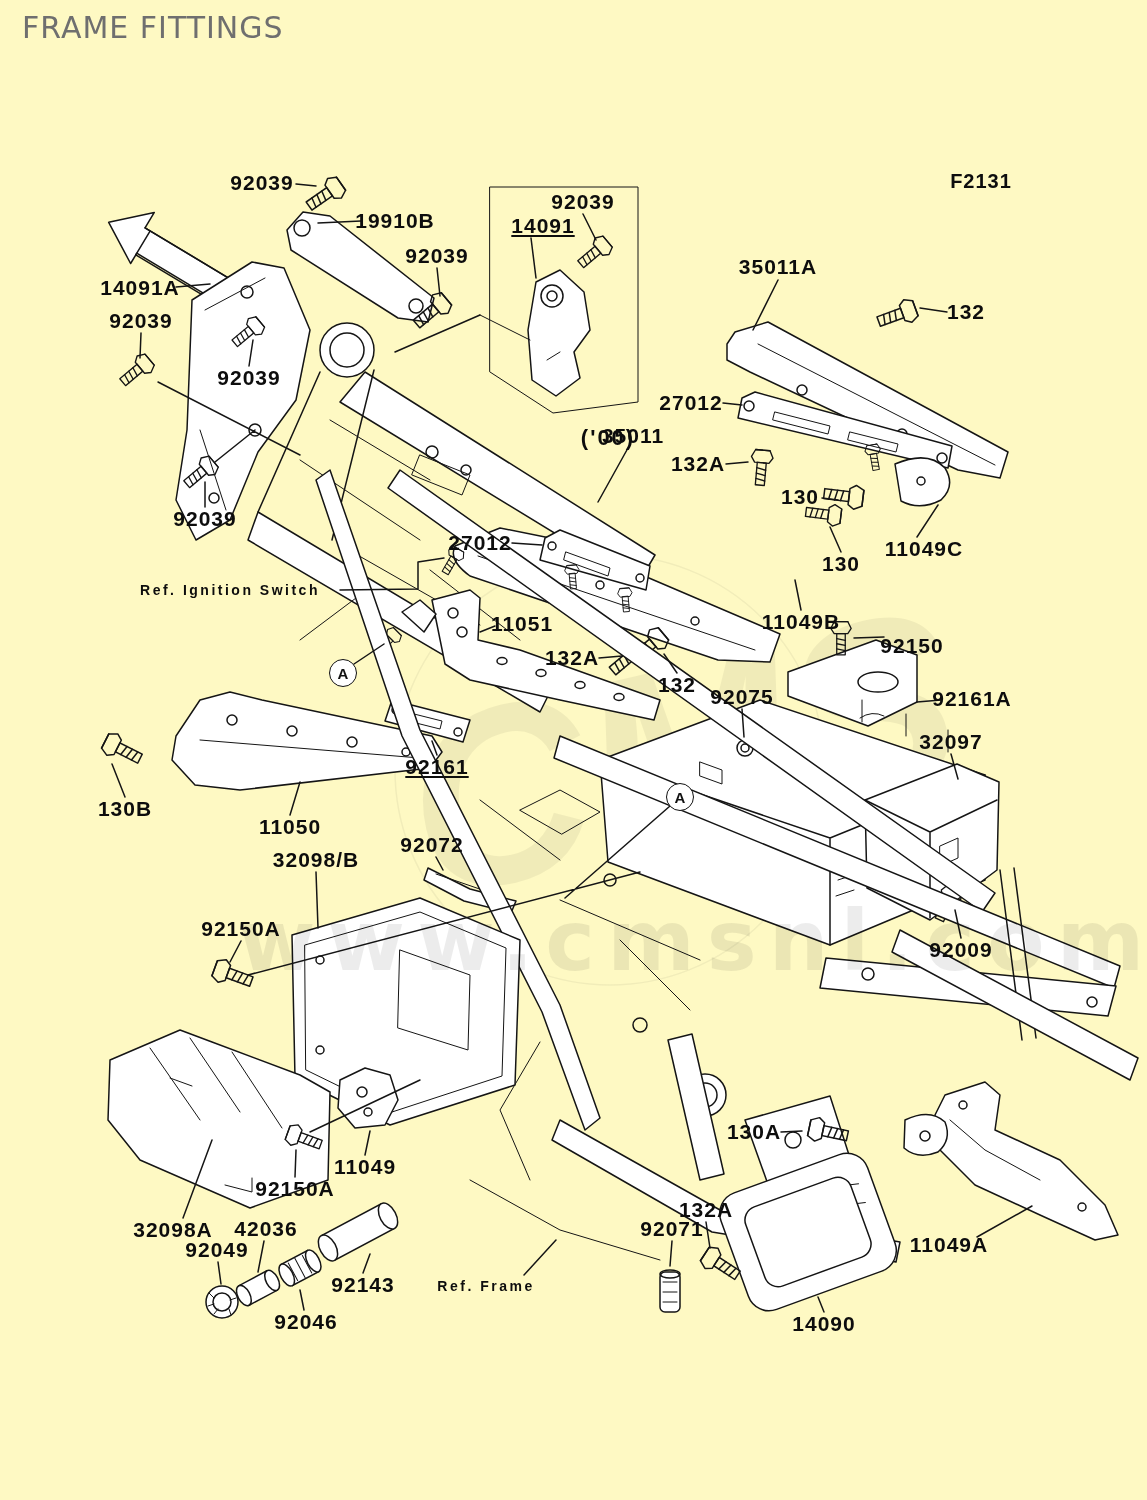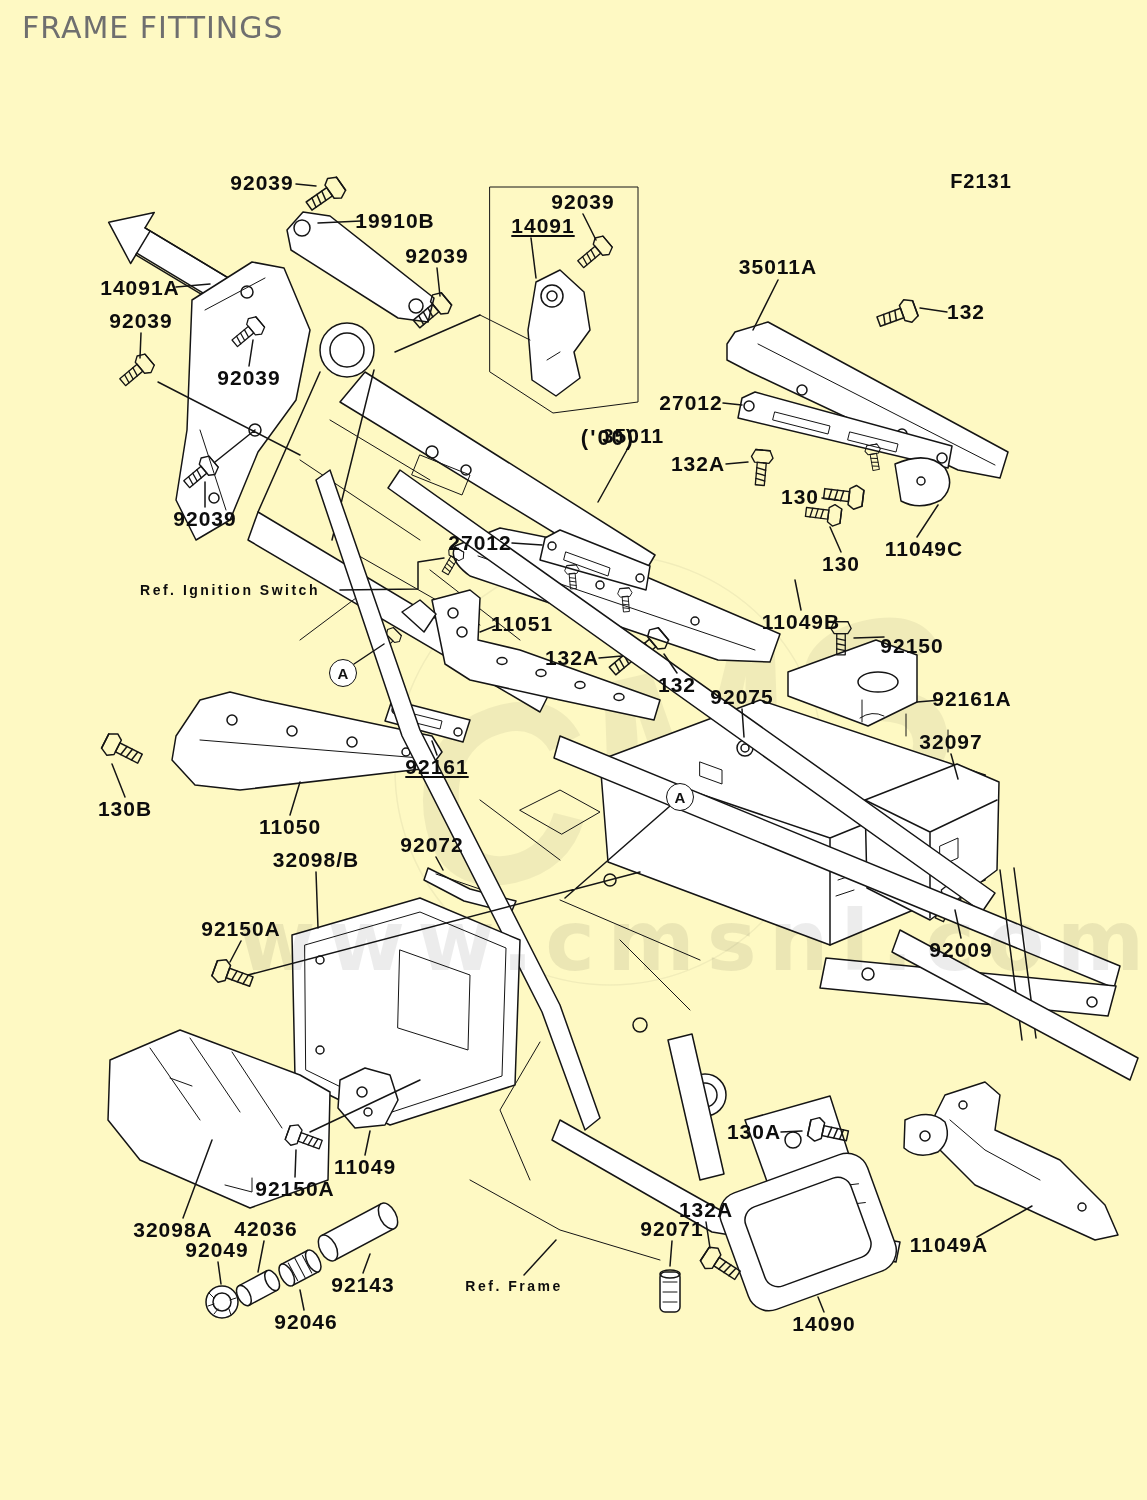--- a/index.html
+++ b/index.html
@@ -342,21 +342,21 @@
       <div class="part-label" style="left: 316px; top: 860px;">32098/B</div>
       <div class="part-label" style="left: 432px; top: 845px;">92072</div>
       <div class="part-label" style="left: 241px; top: 929px;">92150A</div>
       <div class="part-label" style="left: 961px; top: 950px;">92009</div>
       <div class="part-label" style="left: 295px; top: 1189px;">92150A</div>
       <div class="part-label" style="left: 365px; top: 1167px;">11049</div>
       <div class="part-label" style="left: 173px; top: 1230px;">32098A</div>
       <div class="part-label" style="left: 266px; top: 1229px;">42036</div>
       <div class="part-label" style="left: 217px; top: 1250px;">92049</div>
       <div class="part-label" style="left: 363px; top: 1285px;">92143</div>
-      <div class="part-label kind-ref" style="left: 486px; top: 1286px; margin-left: 28px;">Ref. Frame</div>
+      <div class="part-label kind-ref" style="left: 486px; top: 1286px;">Ref. Frame</div>
       <div class="part-label" style="left: 306px; top: 1322px;">92046</div>
       <div class="part-label" style="left: 754px; top: 1132px;">130A</div>
       <div class="part-label" style="left: 706px; top: 1210px;">132A</div>
       <div class="part-label" style="left: 672px; top: 1229px;">92071</div>
       <div class="part-label" style="left: 949px; top: 1245px;">11049A</div>
       <div class="part-label" style="left: 824px; top: 1324px;">14090</div>
       <div class="callout-marker" style="left: 343px; top: 673px;">A</div>
       <div class="callout-marker" style="left: 680px; top: 797px;">A</div>
     </div>
 

